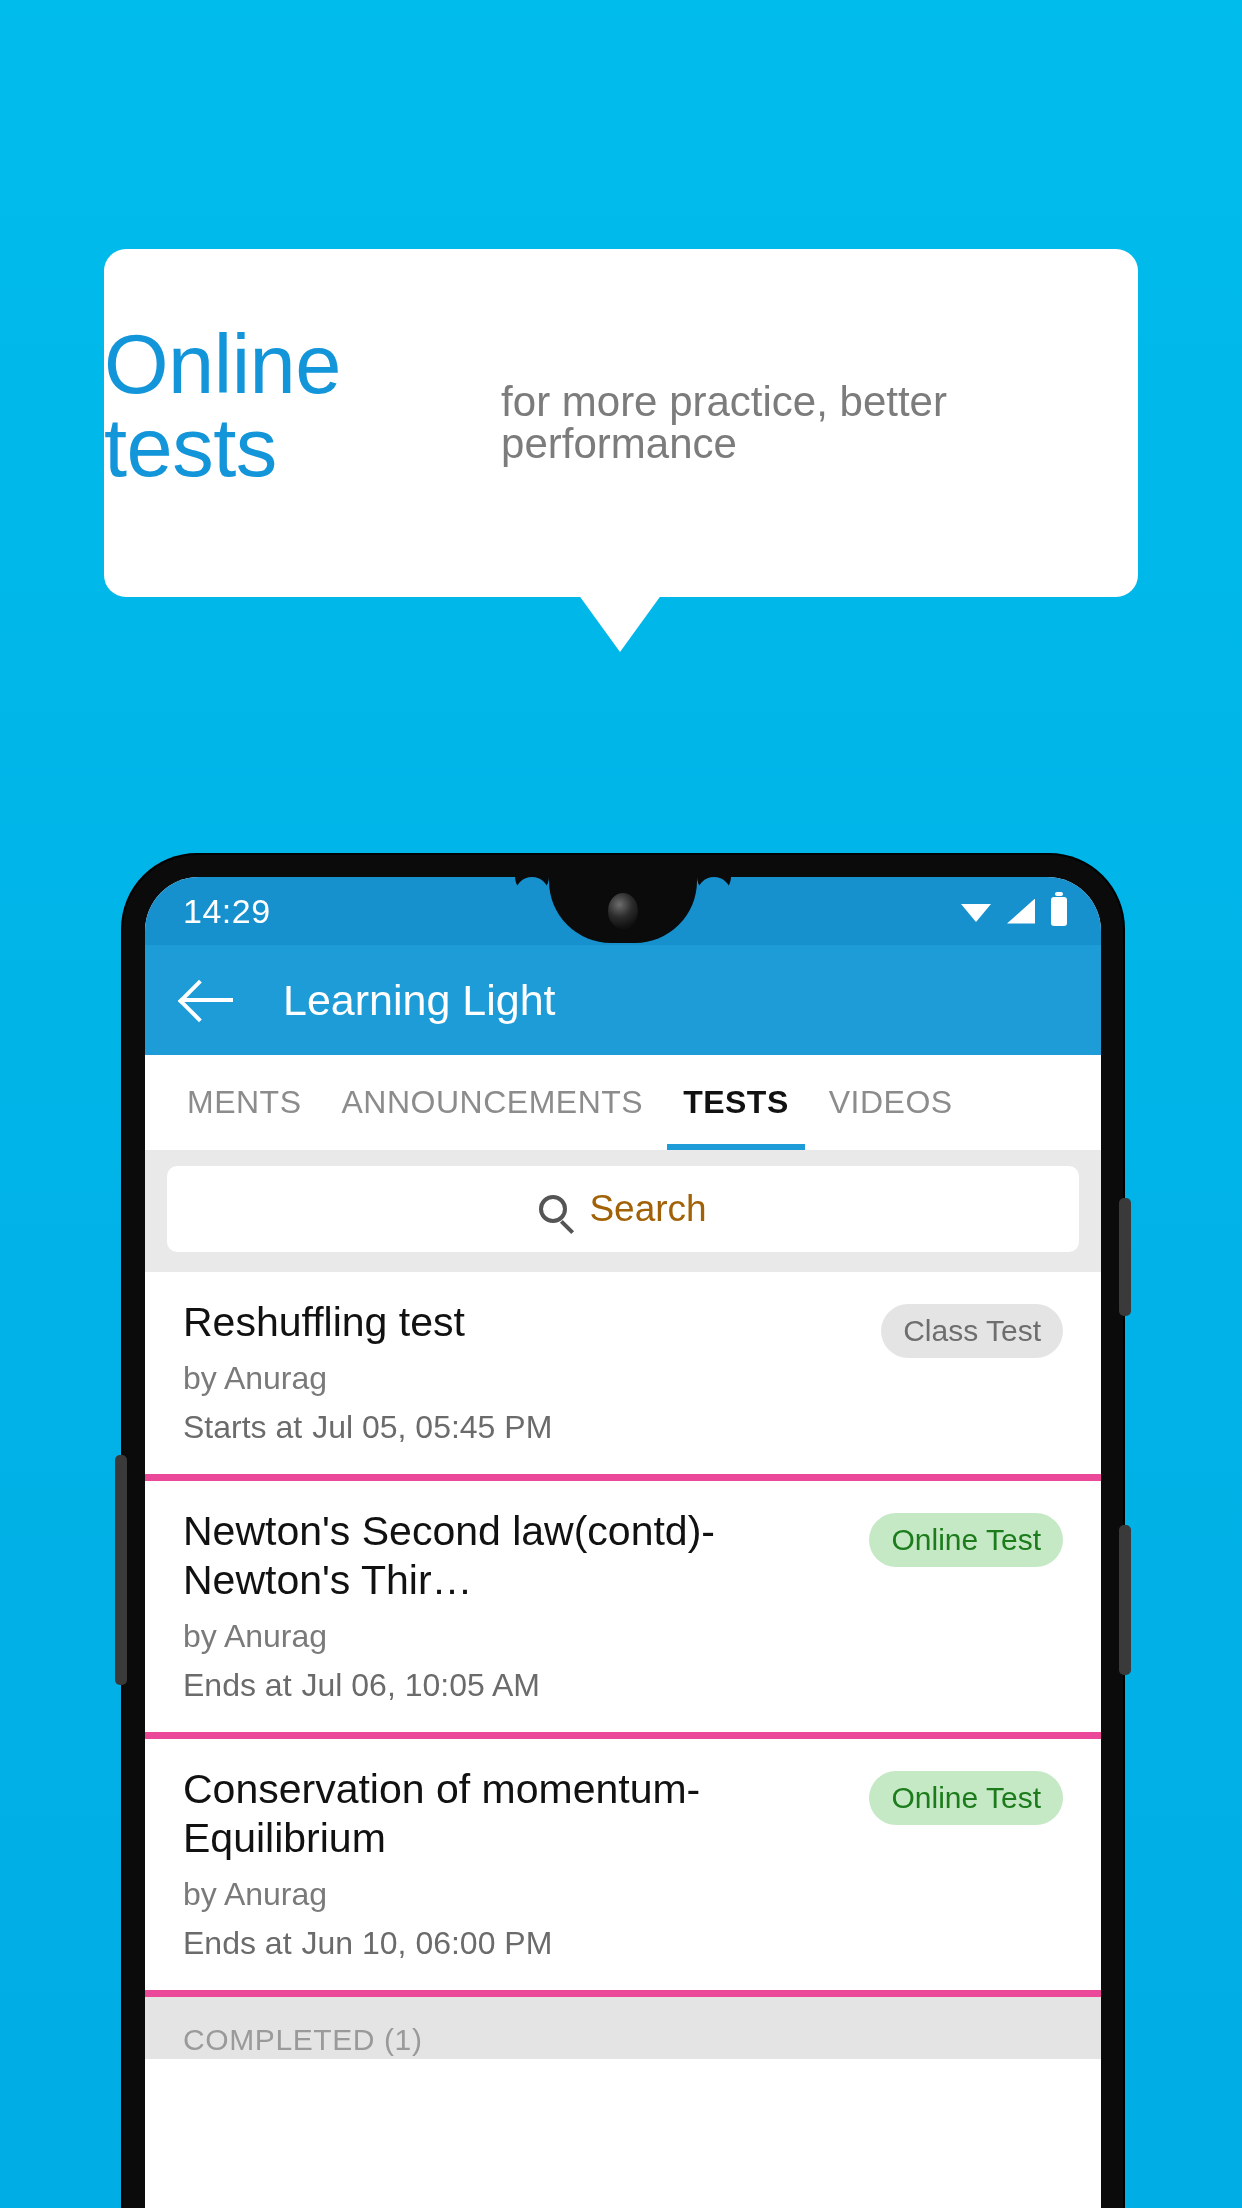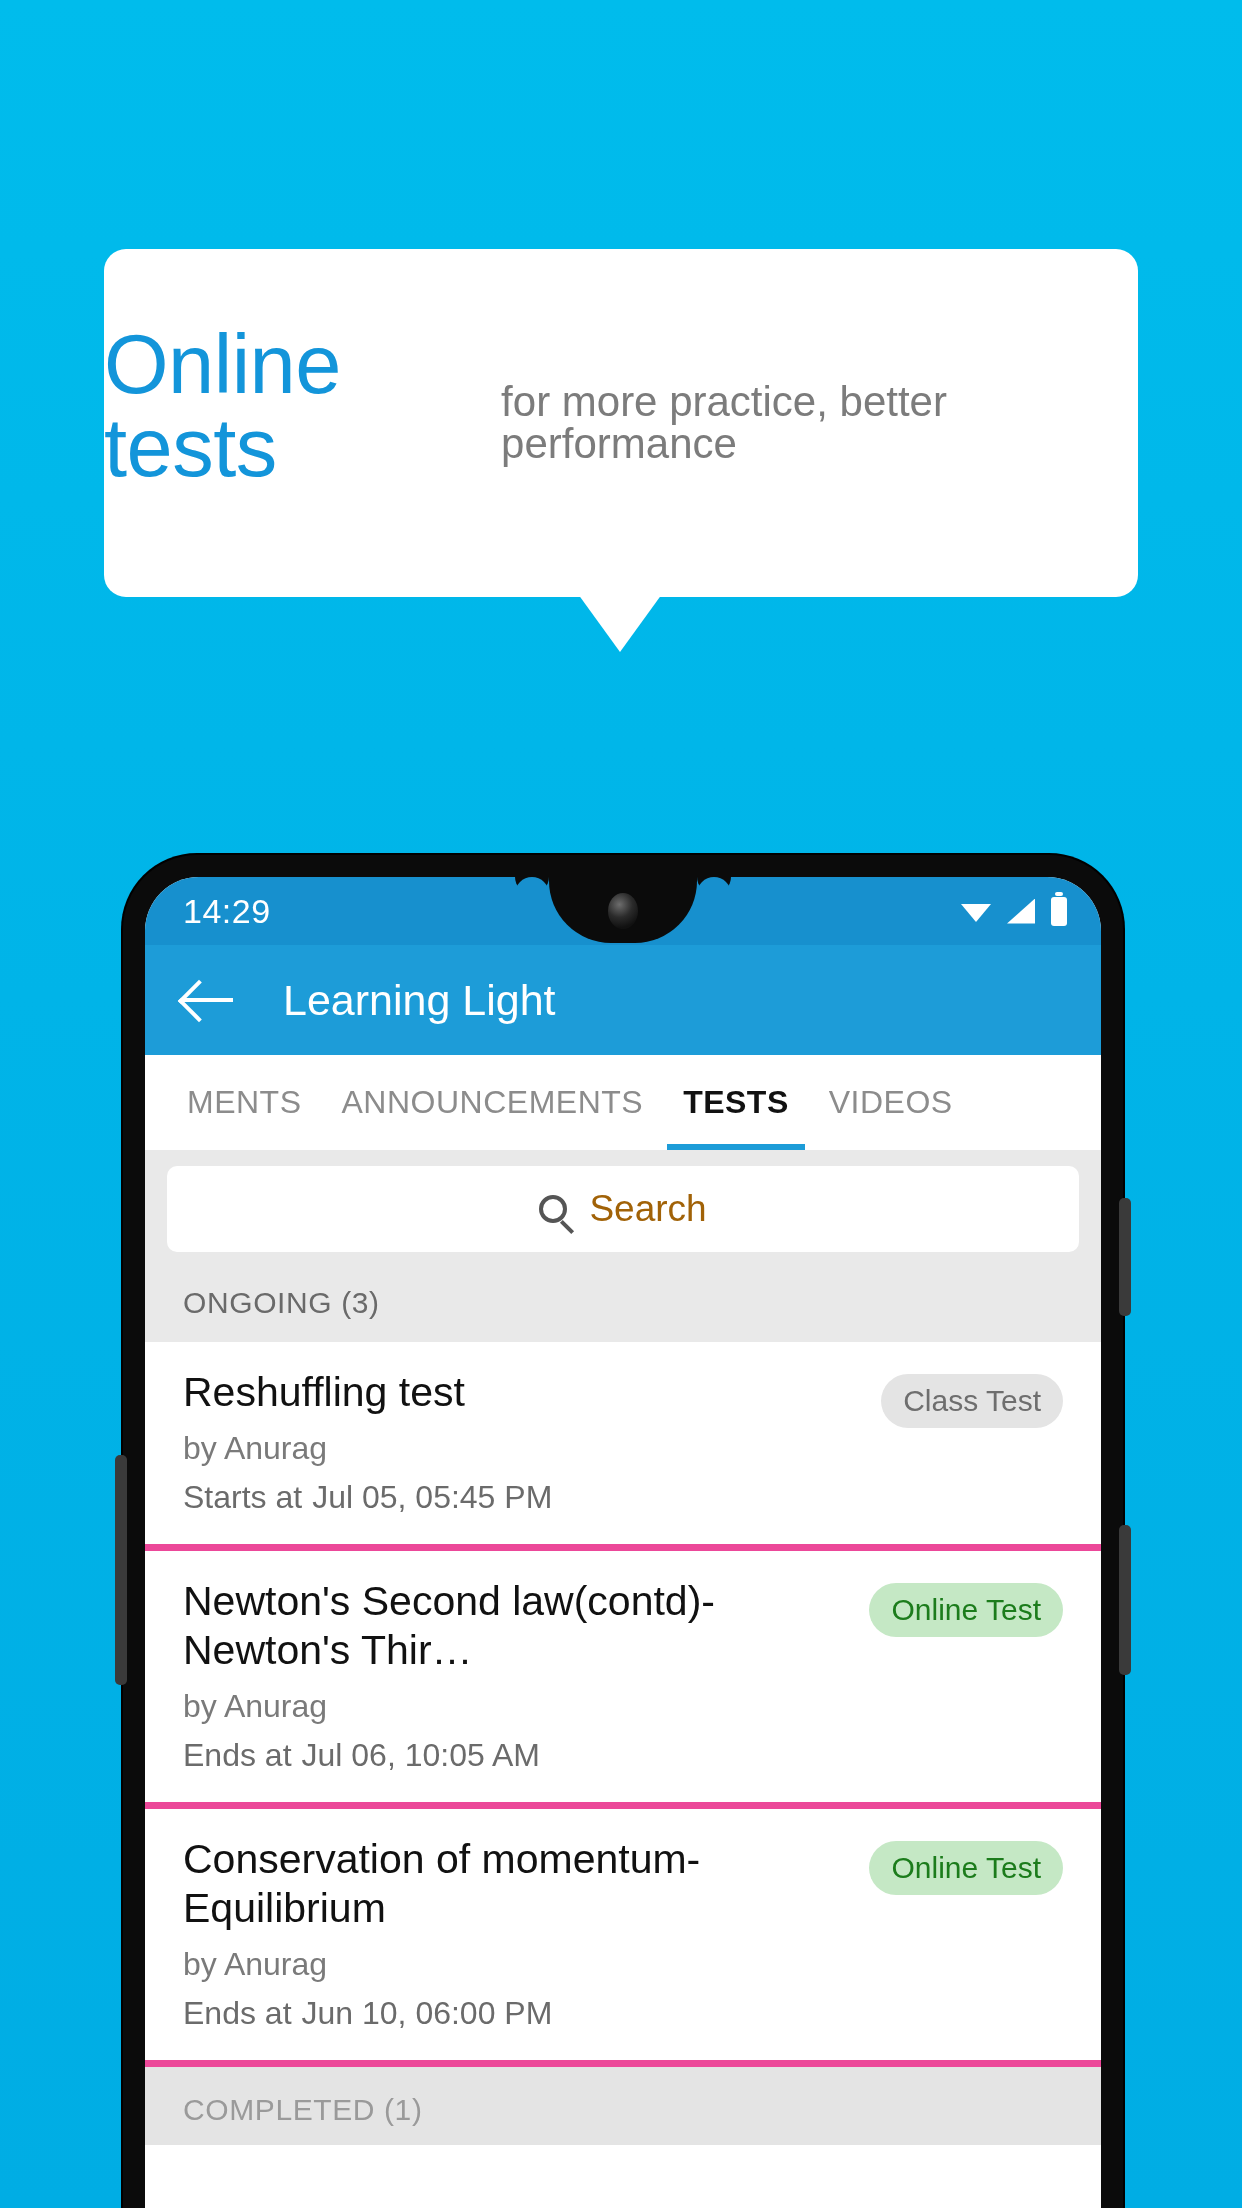--- a/index.html
+++ b/index.html
@@ -248,21 +248,21 @@
     border-radius:30px;
     font-size:30px;
     line-height:1;
     white-space:nowrap;
   }
   .badge.gray  { background:#e4e4e4; color:#6e6e6e; }
   .badge.green { background:#c5e8c5; color:#1c7c1c; }
 
   .section-header.bottom {
     background:#e4e4e4;
-    padding:26px 38px 18px 38px;
+    padding:26px 38px 2px 38px;
     color:#9a9a9a;
   }
 </style>
 </head>
 <body>
 
 <div class="promo-card">
   <div class="promo-title">Online tests</div>
   <div class="promo-sub">for more practice, better performance</div>
 </div>
@@ -301,21 +301,20 @@
 
     <div class="content">
 
       <div class="search-wrap">
         <div class="search-box">
           <div class="ic-search"></div>
           <div class="search-placeholder">Search</div>
         </div>
       </div>
 
-      <div class="section-header">ONGOING (3)</div>
 
       <div class="list">
 
         <div class="list-item">
           <div class="item-main">
             <div class="item-title">Reshuffling test</div>
             <div class="item-by">by Anurag</div>
             <div class="item-when">
               <span class="when-label">Starts at</span><span>Jul 05, 05:45 PM</span>
             </div>

